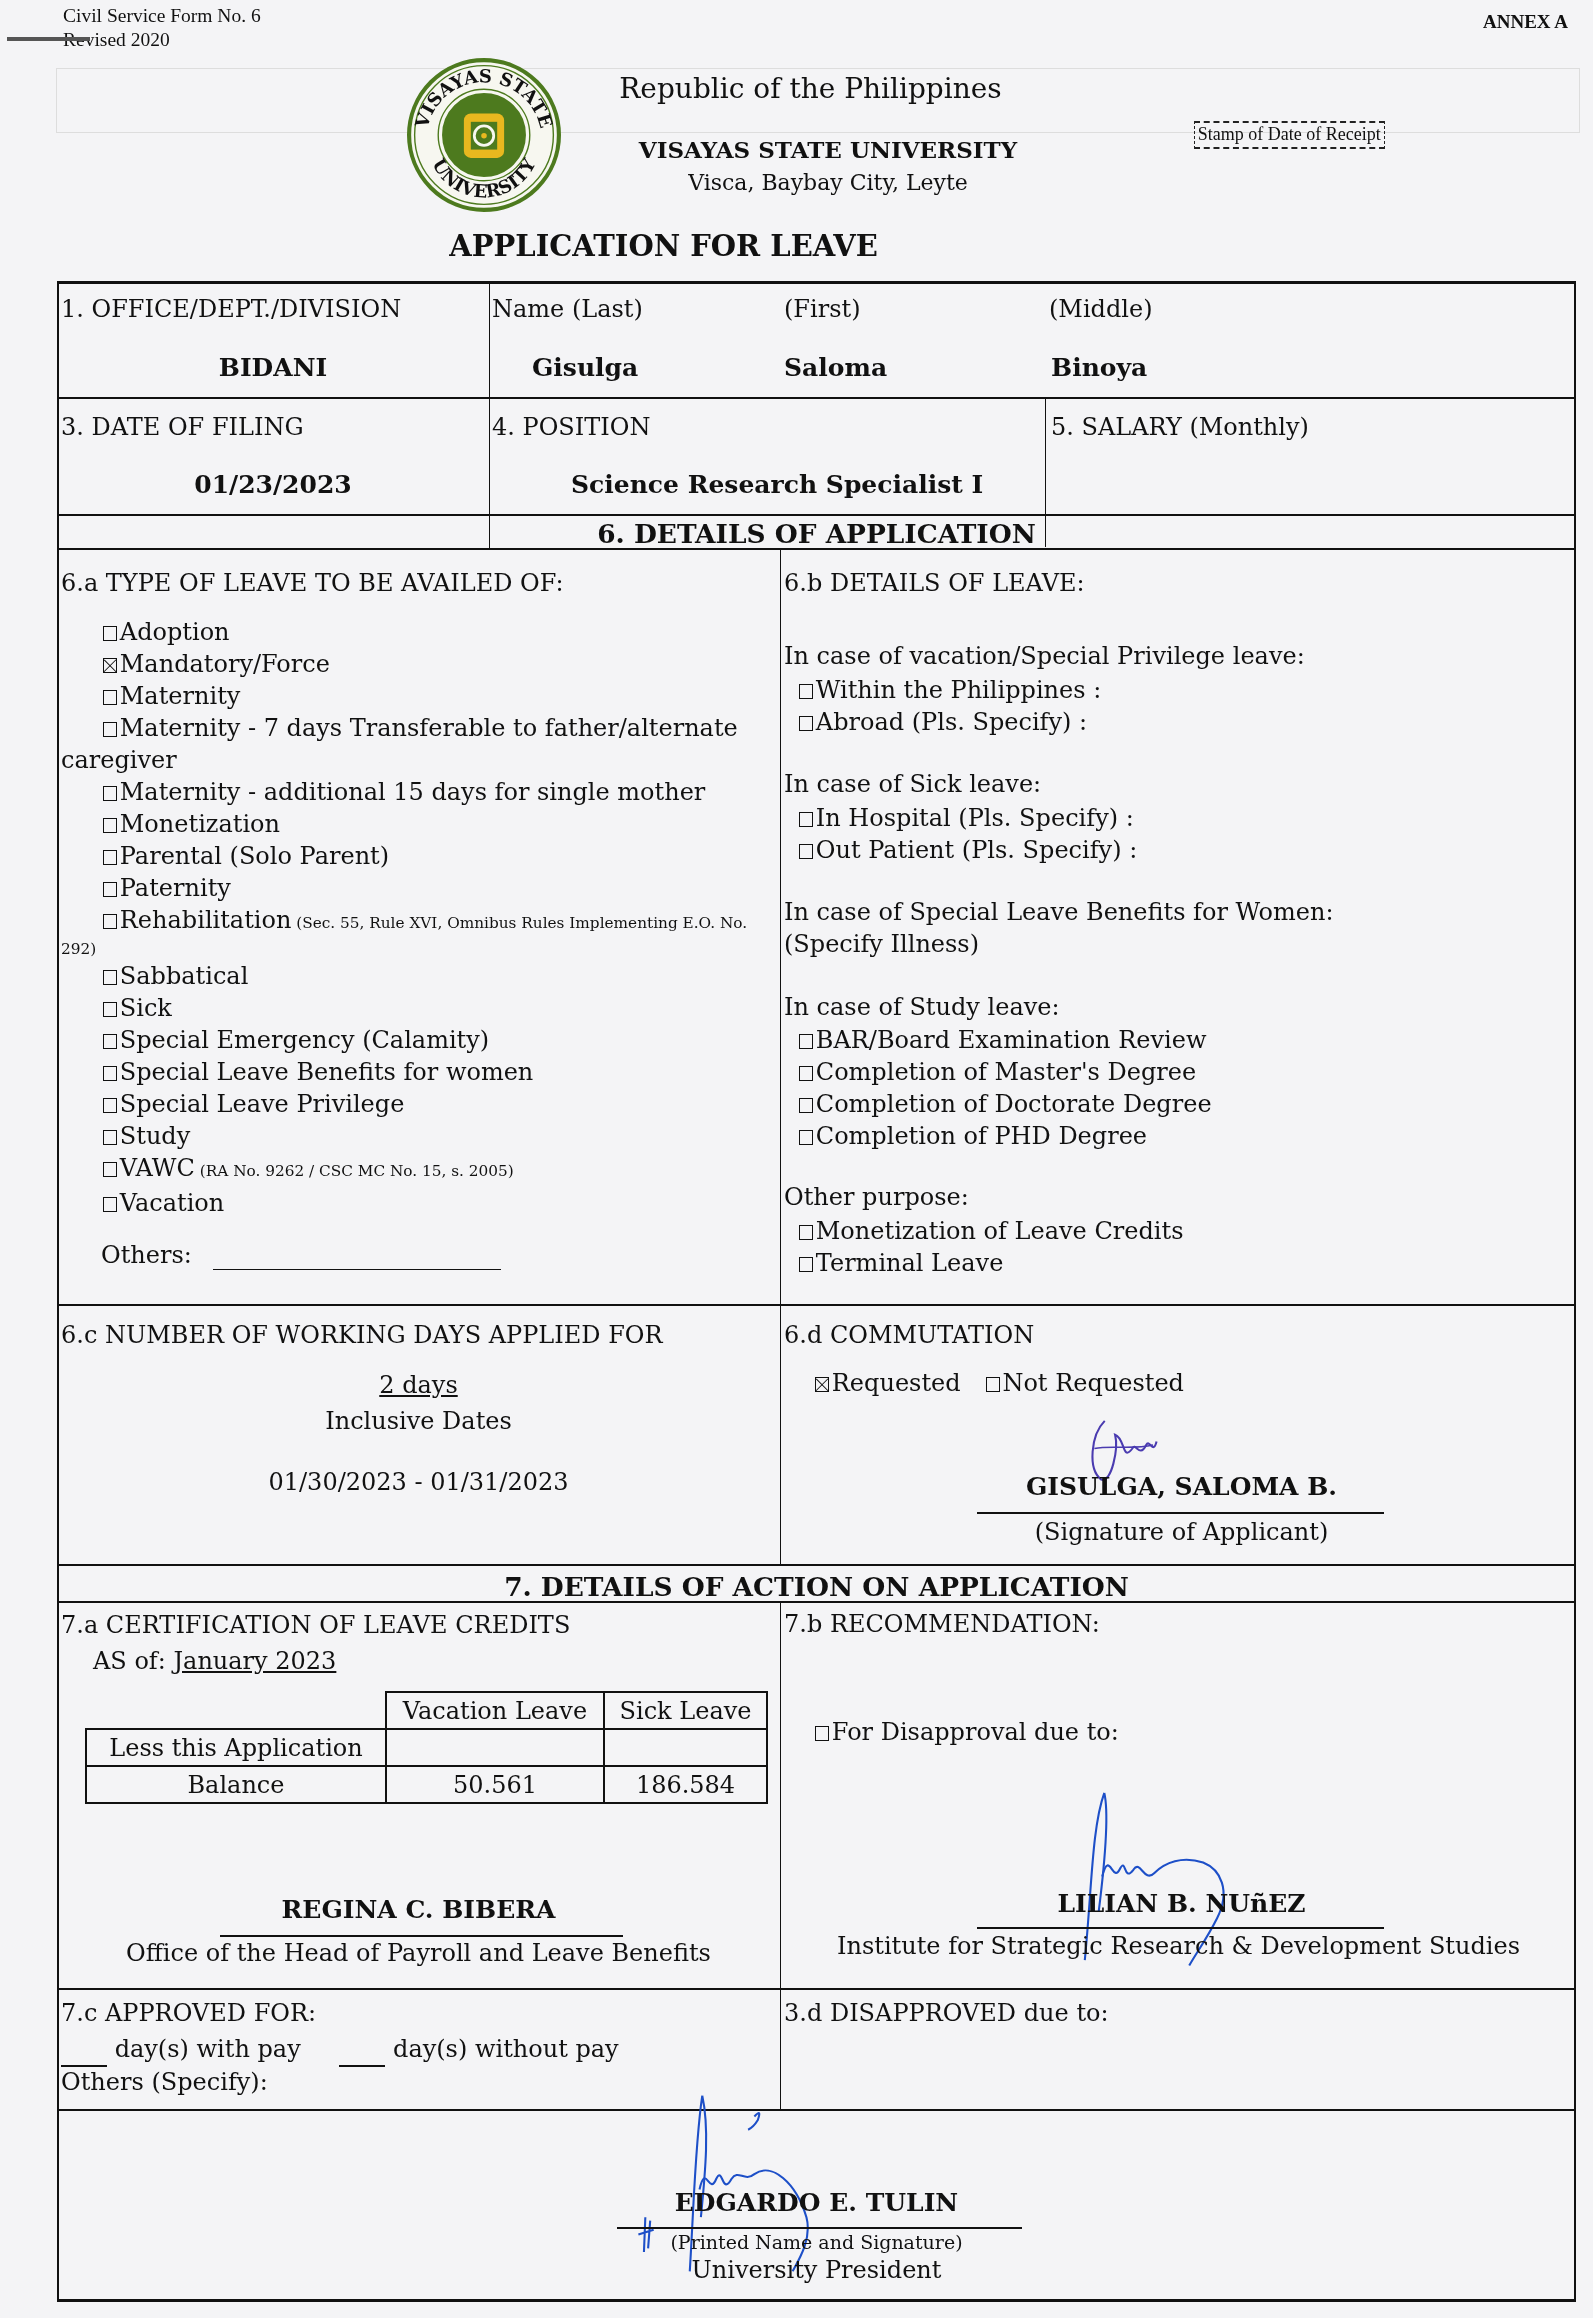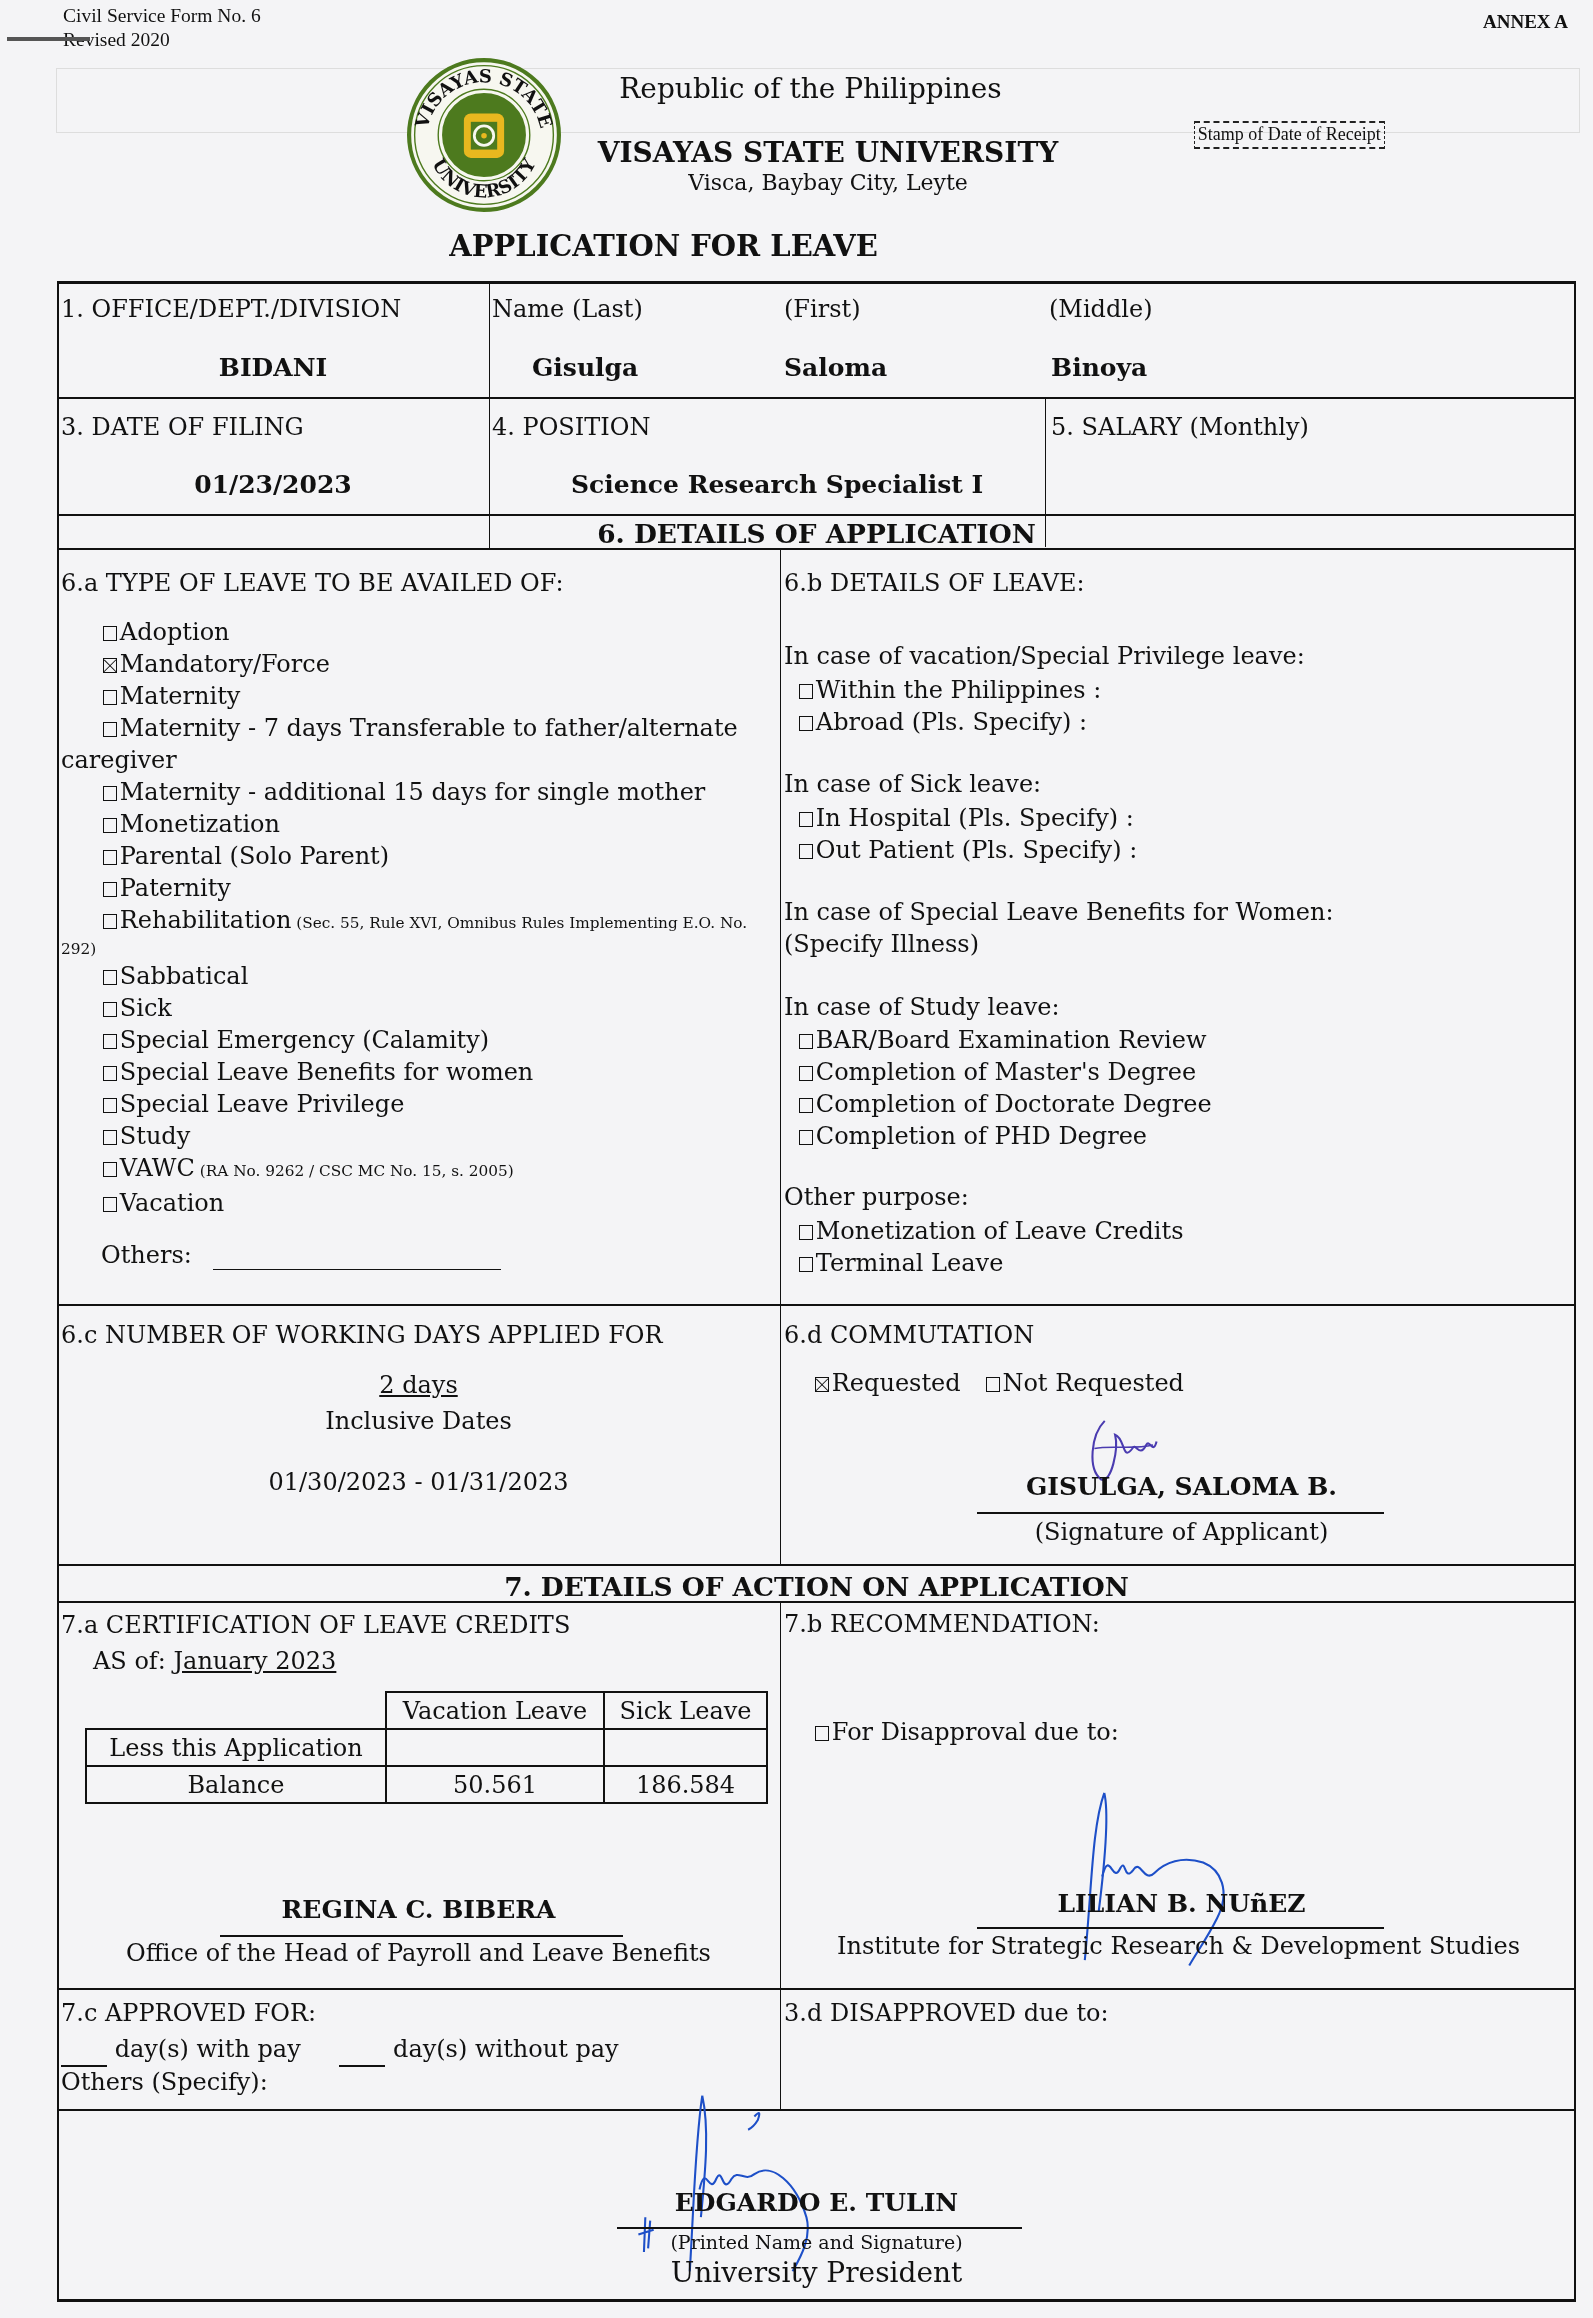--- a/index.html
+++ b/index.html
@@ -11,21 +11,21 @@
   }
   .abs { position:absolute; }
 
   
   .csform { left:63px; top:4.2px; font-size:19.5px; line-height:23.6px; font-family:"Liberation Serif", serif; }
   .strike { left:7px; top:37px; width:83px; height:3.5px; background:#555; }
   .annex { right:25px; top:11px; font-size:19px; font-weight:bold; font-family:Liberation Serif, serif; }
   .ghostbox { left:56px; top:68px; width:1522px; height:63px; border:1.4px solid #ddd; }
   .seal { left:407px; top:58px; width:154px; height:154px; }
   .rep { left:0; width:1593px; text-align:center; top:72px; font-size:28px; padding-left:14px; }
-  .vsu { left:0; width:1593px; text-align:center; top:136px; font-size:28px; font-weight:bold; padding-left:63px; box-sizing:border-box; }
+  .vsu { left:0; width:1593px; text-align:center; top:136px; font-size:23px; font-weight:bold; padding-left:63px; box-sizing:border-box; }
   .visca { left:0; width:1593px; text-align:center; top:170px; font-size:22px; padding-left:63px; box-sizing:border-box; }
   .apptitle { left:0; width:1285px; text-align:center; top:229px; font-size:29px; font-weight:bold; padding-left:42px; box-sizing:border-box; }
   .stamp { left:1194px; top:121px; border-top:2.8px dashed #222; border-bottom:2.8px dashed #222; border-left:1.4px dashed #222; border-right:1.4px dashed #222; font-size:18px; padding:1.4px 2.8px; font-family:"Liberation Serif", serif; }
 
   
   .frame { left:57px; top:281px; width:1519px; height:2021px; border:2.1px solid #111; border-top-width:3.5px; border-bottom-width:3.5px; box-sizing:border-box; }
   .hl { position:absolute; left:57px; width:1519px; height:0; border-top:2.8px solid #111; }
   .vl { position:absolute; width:0; border-left:1.4px solid #111; }
 
   .lbl { position:absolute; font-size:24px; white-space:nowrap; }
@@ -236,14 +236,14 @@
 
 <svg class="sig" style="left:612px; top:2085px; width:250px; height:188px" viewBox="0 0 360 270">
   <path d="M130 15 C120 80 118 170 112 268 M130 15 C140 60 135 120 128 190" fill="none" stroke="#1d4fc8" stroke-width="3"></path>
   <path d="M126 150 C135 110 140 160 150 135 C160 115 158 160 172 135 C182 120 190 140 205 128 C230 110 265 140 280 190 C288 220 270 250 260 268" fill="none" stroke="#1d4fc8" stroke-width="3"></path>
   <path d="M205 45 C210 40 215 35 210 50 C204 60 200 62 196 64" fill="none" stroke="#1d4fc8" stroke-width="3"></path>
   <path d="M48 190 L46 240 M38 215 L60 208 M55 195 L52 235" fill="none" stroke="#1d4fc8" stroke-width="3"></path>
 </svg>
 <div class="val center" style="left:57px; width:1519px; top:2188px">EDGARDO E. TULIN</div>
 <div class="sigline" style="left:617px; top:2227px; width:405px"></div>
 <div class="lbl center" style="left:57px; width:1519px; top:2231px; font-size:19px">(Printed Name and Signature)</div>
-<div class="lbl center" style="left:57px; width:1519px; top:2256px; font-size:28px">University President</div>
+<div class="lbl center" style="left:57px; width:1519px; top:2256px; font-size:24px">University President</div>
 
 
 </body></html>

